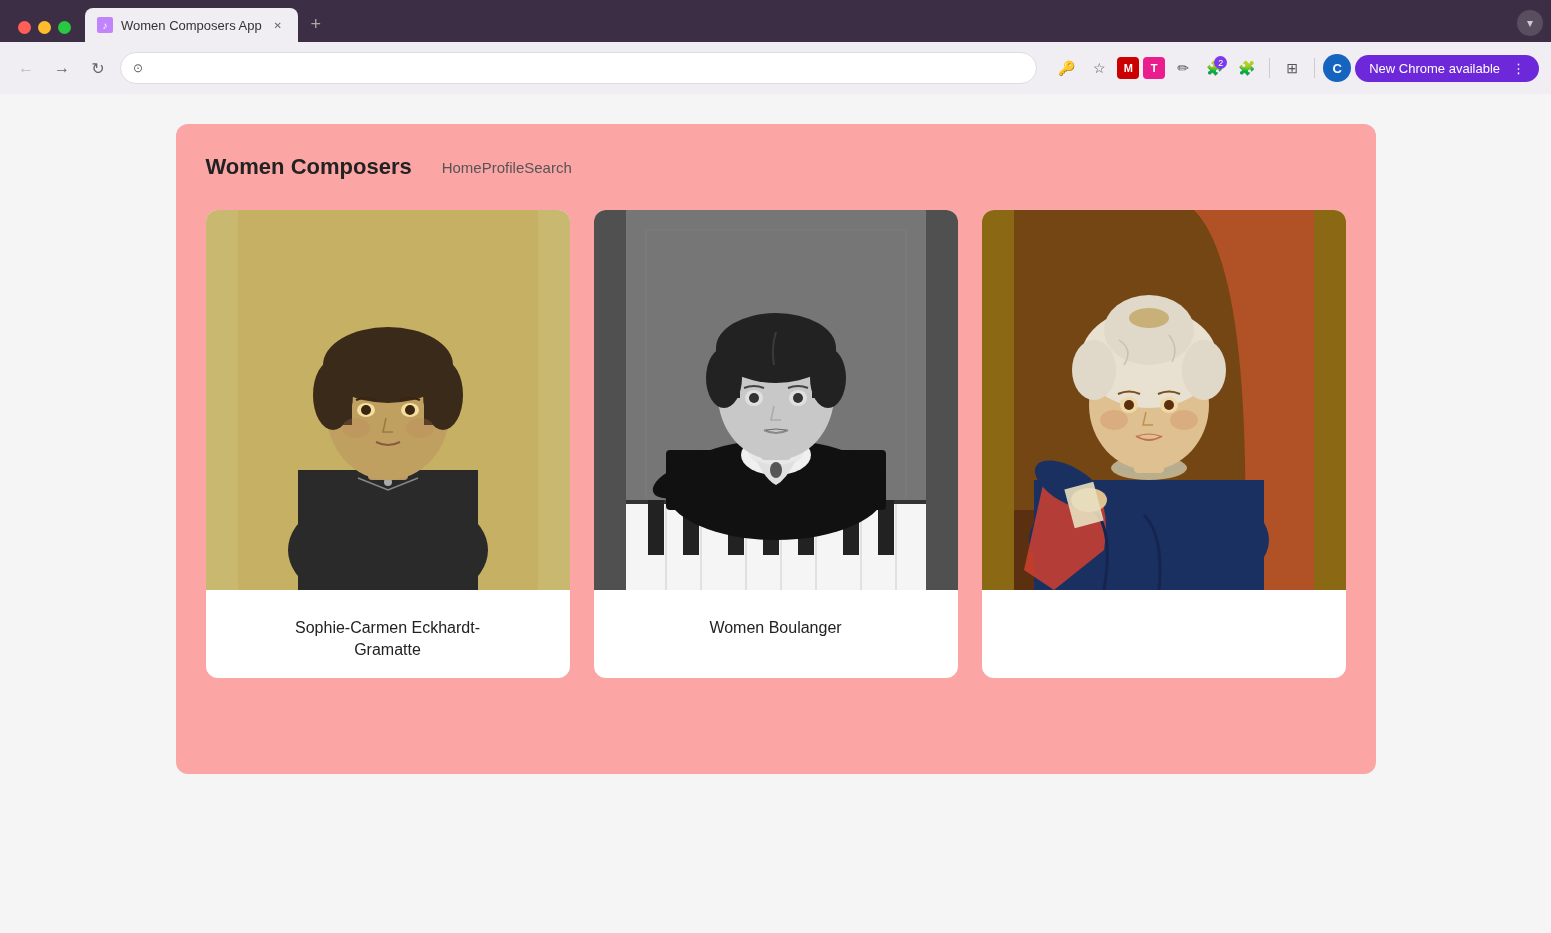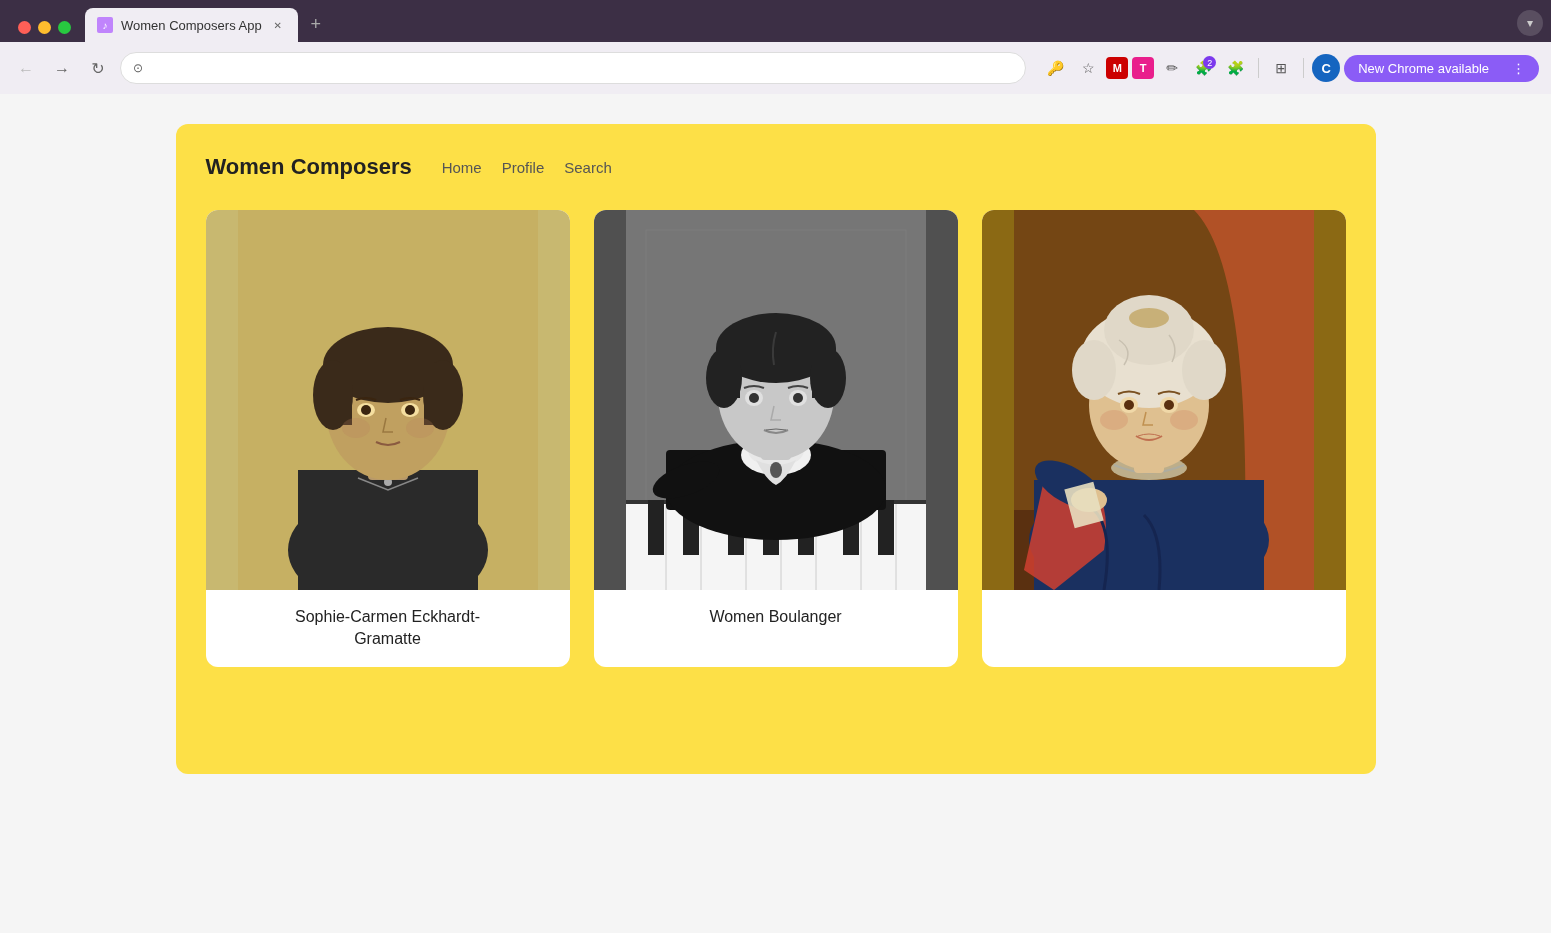--- a/index.html
+++ b/index.html
@@ -259,43 +259,43 @@
       border: none;
       cursor: pointer;
       font-size: 13px;
       font-weight: bold;
       display: flex;
       align-items: center;
       justify-content: center;
     }
 
     .new-chrome-btn {
-      background: #8b5cf6;
+      background: #6d28d9;
       color: white;
       border: none;
       border-radius: 20px;
       padding: 6px 14px;
       font-size: 13px;
       cursor: pointer;
       display: flex;
       align-items: flex-end;
-      gap: 23px;
+      gap: 12px;
       white-space: nowrap;
     }
 
     
     .page-content {
       flex: 1;
       background: #f5f5f5;
       overflow: auto;
       padding: 30px;
     }
 
     .app-container {
-      background: #fde047;
+      background: #fca5a5;
       border-radius: 12px;
       padding: 30px;
       max-width: 1200px;
       margin: 0 auto;
       min-height: 650px;
     }
 
     
     .app-nav {
       display: flex;
@@ -305,21 +305,20 @@
 
     .app-title {
       font-size: 22px;
       font-weight: 700;
       color: #222;
       margin-right: 30px;
     }
 
     .nav-links {
       display: flex;
-      gap: 20px;
     }
 
     .nav-link {
       font-size: 15px;
       color: #555;
       text-decoration: none;
       cursor: pointer;
     }
 
     .search-container {
@@ -352,20 +351,21 @@
       transition: transform 0.1s, box-shadow 0.1s;
     }
 
     .composer-name {
       padding: 16px;
       text-align: center;
       font-size: 16px;
       font-weight: 500;
       color: #222;
       line-height: 1.4;
+      margin-top: 11px;
     }
 
     
     .portrait {
       width: 100%;
       height: 380px;
       position: relative;
       overflow: hidden;
     }
 

